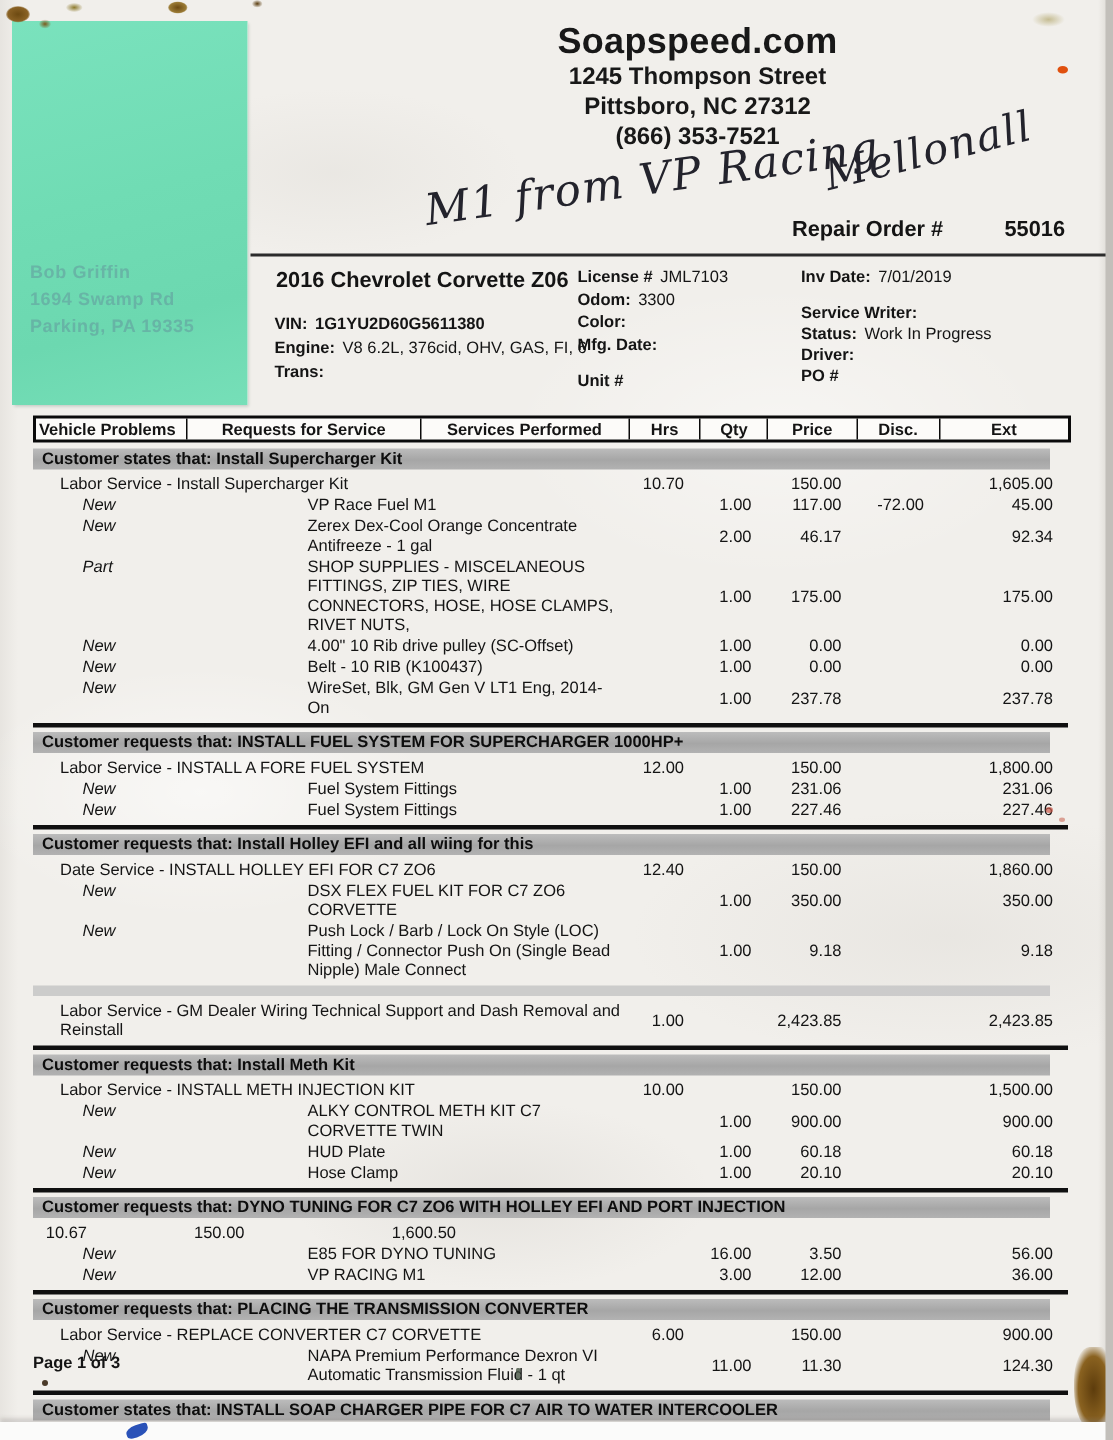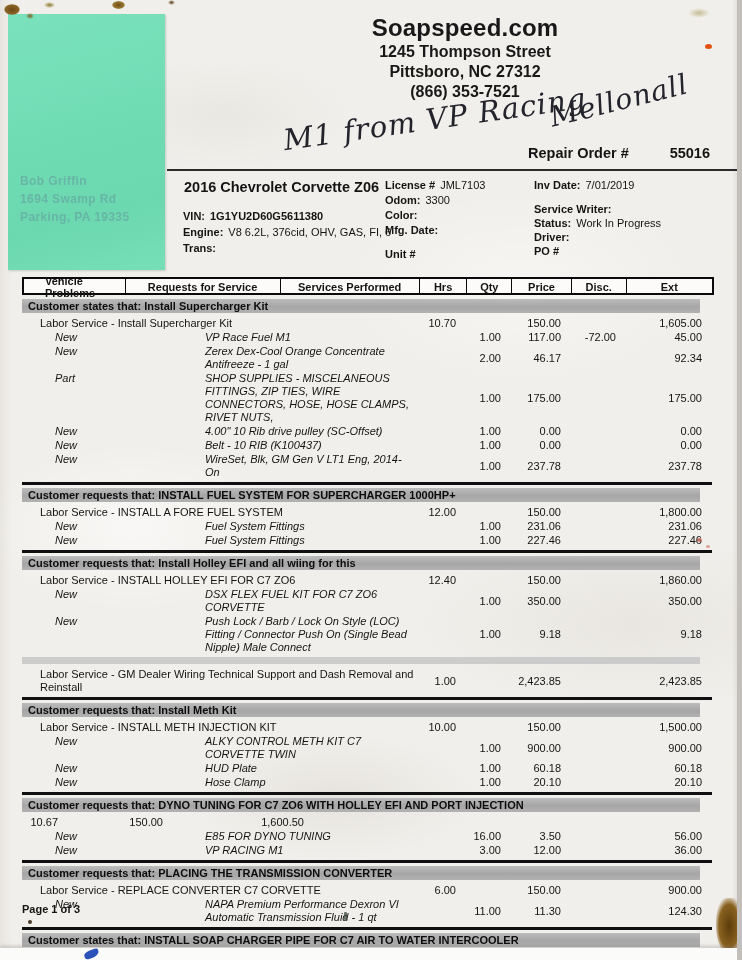--- a/index.html
+++ b/index.html
@@ -87,34 +87,34 @@
   .v-driver { left:534px; top:230px; }
   .v-po { left:534px; top:244px; font-weight:bold; }
 
   
   .report { position:absolute; left:22px; top:277px; width:692px; font-size:11px; }
   .thead { display:flex; border:2px solid #0a0a0a; height:18px; align-items:stretch;
     font-weight:bold; background:#fcfbf9; }
   .thead .hc { border-right:1.5px solid #0a0a0a; display:flex; align-items:center;
     justify-content:center; padding-top:1px; }
   .thead .hc:last-child { border-right:none; }
-  .hc.h-vp { width:102px; justify-content:flex-start; padding-left:21px; }
+  .hc.h-vp { width:102px; justify-content:flex-start; padding-left:2px; }
   .hc.h-rs { width:156px; } .hc.h-sp { width:140px; }
   .hc.h-hrs { width:48px; } .hc.h-qty { width:45px; } .hc.h-price { width:60px; }
   .hc.h-disc { width:55px; } .hc.h-ext { width:86px; }
 
   .sections { margin-top:4px; }
   .section-bar { width:678px; height:14px; margin:3px 17px 4px 0; padding:1px 0 0 6px;
     background:linear-gradient(180deg,#bcbcbc,#a6a6a6 55%,#b2b2b2);
     font-weight:bold; font-size:11px; color:#0d0d0d; white-space:nowrap; overflow:hidden; }
   .trow { display:flex; align-items:center; line-height:13px; margin-bottom:1px; }
   .c-desc { width:398px; display:flex; align-items:flex-start; }
   .c-desc.labor { padding-left:18px; display:block; }
   .tag { flex:0 0 183px; padding-left:33px; font-style:italic; }
-  .idesc { flex:1; font-style:italic; padding-right:4px; }
+  .idesc { flex:1; padding-right:4px; }
   .c-num { text-align:right; padding-right:12px; }
   .c-hrs { width:48px; } .c-qty { width:45px; } .c-price { width:60px; }
   .c-disc { width:55px; } .c-ext { width:86px; }
   .row-divider { width:678px; height:7px; background:#c6c6c6; opacity:.85; margin:3px 0 4px 0; }
   .section-endline { width:690px; border-top:3px solid #101010; margin:3px 0 2px 0; }
 
   .page-footer { position:absolute; left:22px; top:903px; font-size:11px; font-weight:bold; }
 </style>
 </head>
 <body>
@@ -293,21 +293,21 @@
         </div>
         <div class="c-num c-hrs"></div>
         <div class="c-num c-qty">1.00</div>
         <div class="c-num c-price">227.46</div>
         <div class="c-num c-disc"></div>
         <div class="c-num c-ext">227.46</div>
       </div>
       <div class="section-endline"></div>
       <div class="section-bar">Customer requests that: Install Holley EFI and all wiing for this</div>
       <div class="trow">
-        <div class="c-desc labor">Labor Service - INSTALL HOLLEY EFI FOR C7 ZO6</div>
+        <div class="c-desc labor">Date Service - INSTALL HOLLEY EFI FOR C7 ZO6</div>
         <div class="c-num c-hrs">12.40</div>
         <div class="c-num c-qty"></div>
         <div class="c-num c-price">150.00</div>
         <div class="c-num c-disc"></div>
         <div class="c-num c-ext">1,860.00</div>
       </div>
       <div class="trow">
         <div class="c-desc">
           <span class="tag">New</span>
           <span class="idesc">DSX FLEX FUEL KIT FOR C7 ZO6 CORVETTE</span>

